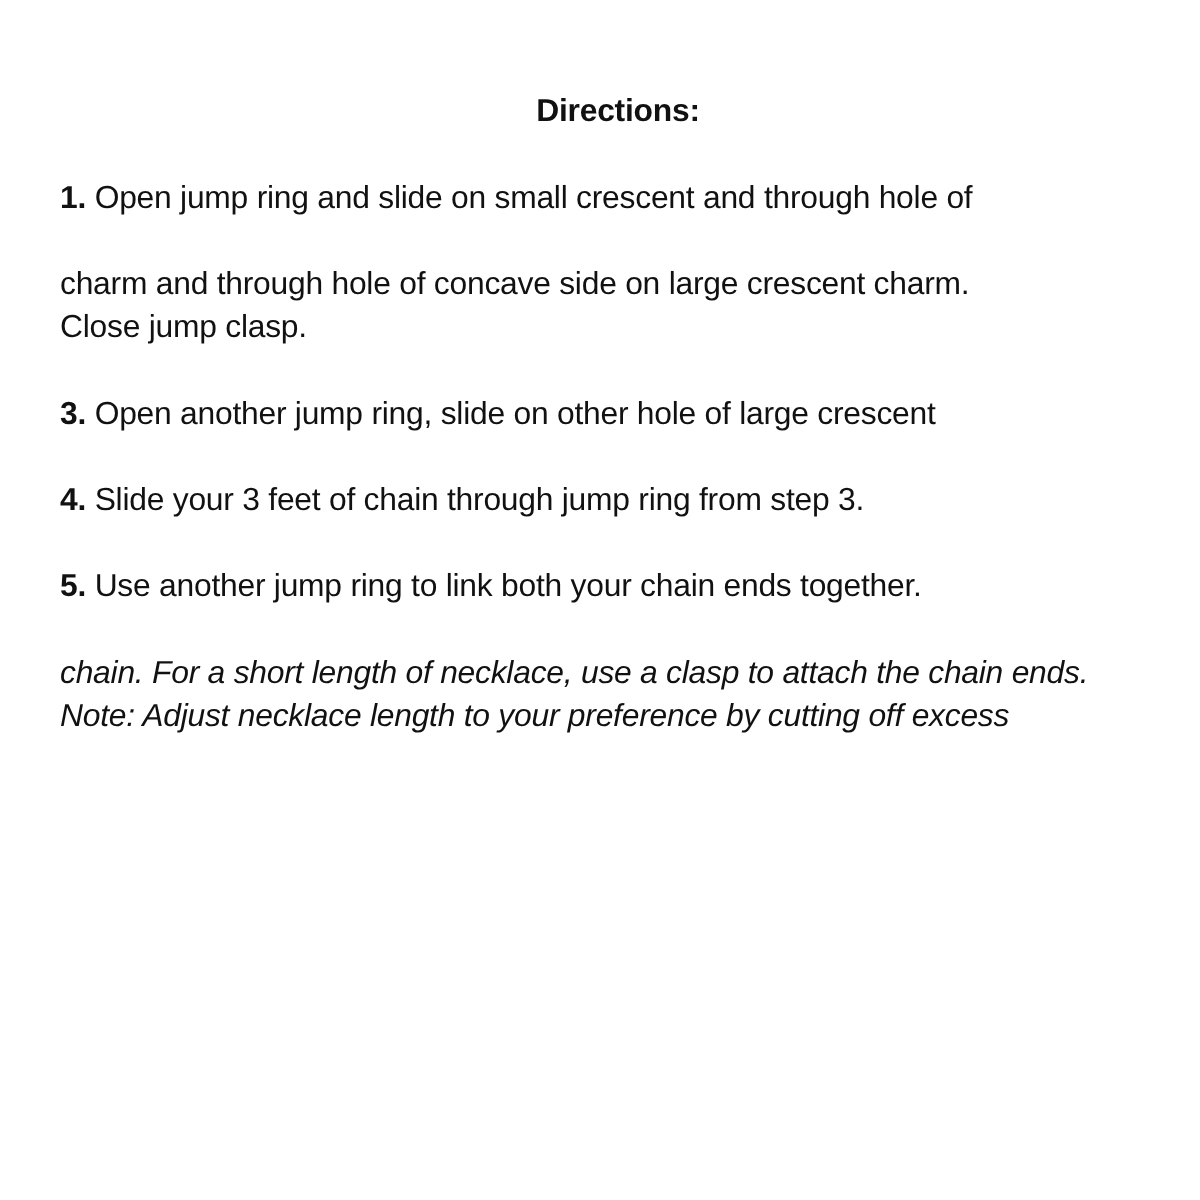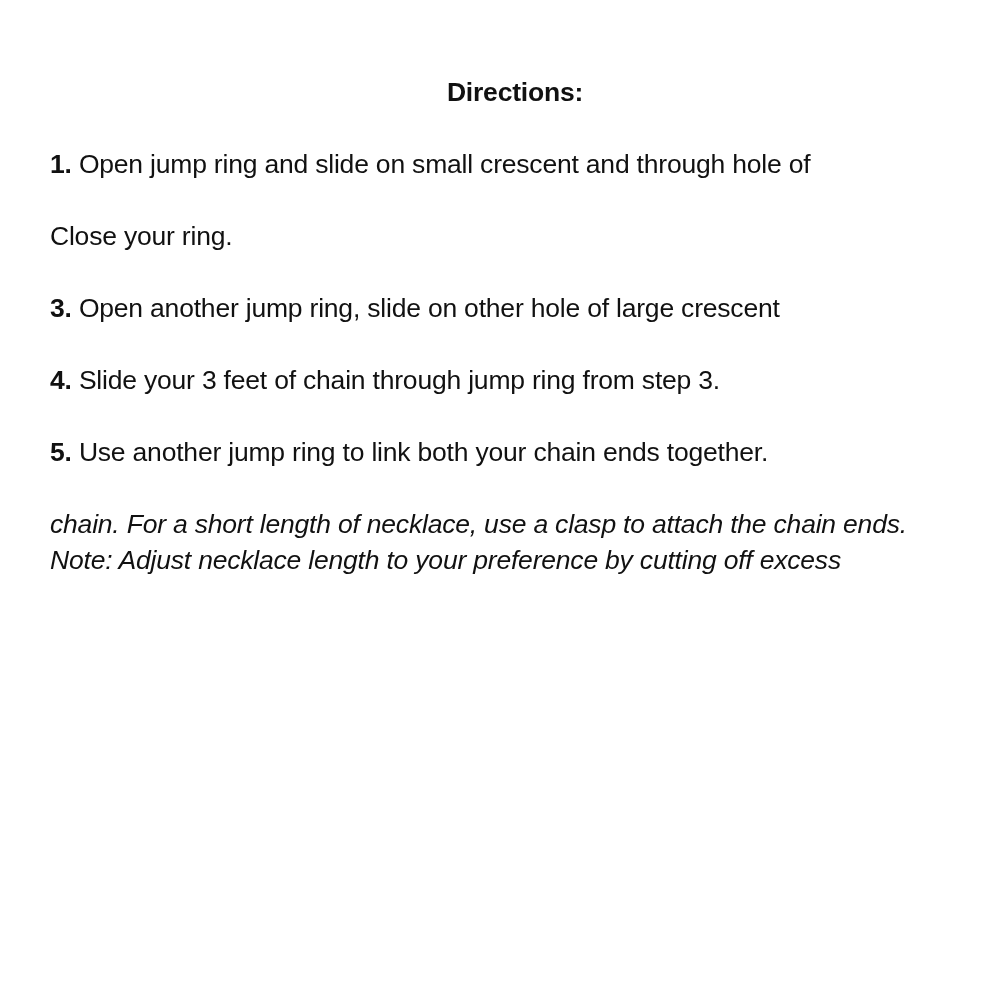--- a/index.html
+++ b/index.html
@@ -17,21 +17,22 @@
 <body>
 
 <div class="doc">
   <div class="heading">Directions:</div>
 
   <div class="step">
     <span class="line"><span class="num">1.</span> <span>Open jump ring and slide on small crescent and through hole of</span></span>
   </div>
 
   <div class="step">
-    <span class="line">Close your ring.</span>
+    <span class="line">charm and through hole of concave side on large crescent charm.</span>
+    <span class="line">Close jump clasp.</span>
   </div>
 
   <div class="step">
     <span class="line"><span class="num">3.</span> <span>Open another jump ring, slide on other hole of large crescent</span></span>
   </div>
 
   <div class="step">
     <span class="line"><span class="num">4.</span> <span>Slide your 3 feet of chain through jump ring from step 3.</span></span>
   </div>
 

